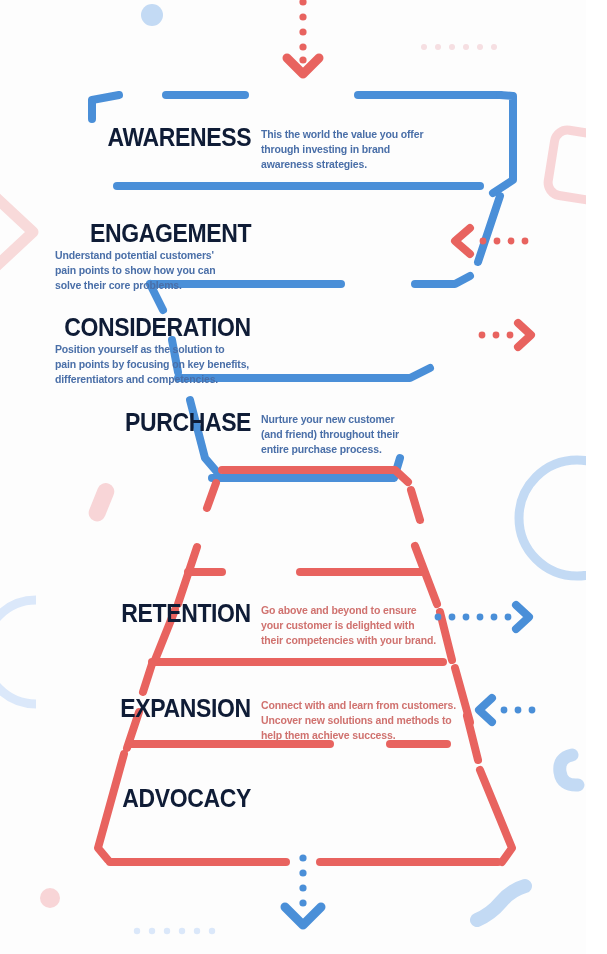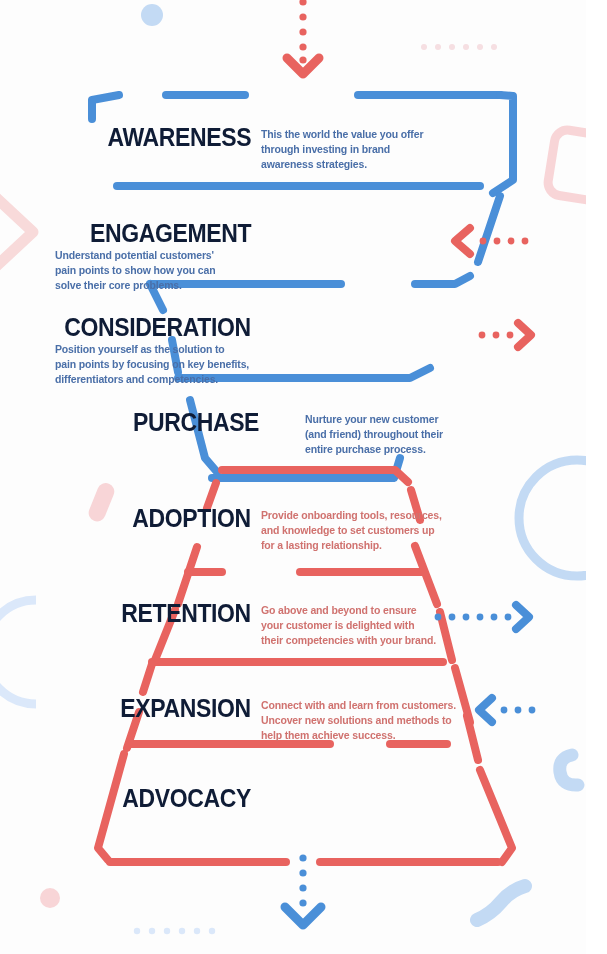--- a/index.html
+++ b/index.html
@@ -242,41 +242,31 @@
     <div class="title-col">
       <div class="stage-title">CONSIDERATION</div>
     </div>
     <div class="desc-col">
       <div class="stage-desc desc-blue">Position yourself as the solution to
 pain points by focusing on key benefits,
 differentiators and competencies.</div>
     </div>
   </div>
 
-  <div class="stage-row" style="left:63px; top:410px;gap:36px;">
+  <div class="stage-row" style="left:55px; top:410px;">
     <div class="title-col">
       <div class="stage-title">PURCHASE</div>
     </div>
     <div class="desc-col">
       <div class="stage-desc desc-blue">Nurture your new customer
 (and friend) throughout their
 entire purchase process.</div>
     </div>
   </div>
 
-  <div class="stage-row" style="left:55px; top:506px;">
-    <div class="title-col">
-      <div class="stage-title">ADOPTION</div>
-    </div>
-    <div class="desc-col">
-      <div class="stage-desc desc-red">Provide onboarding tools, resources,
-and knowledge to set customers up
-for a lasting relationship.</div>
-    </div>
-  </div>
 
   <div class="stage-row" style="left:55px; top:601px;justify-content:flex-end;">
     <div class="title-col">
       <div class="stage-title">RETENTION</div>
     </div>
     <div class="desc-col">
       <div class="stage-desc desc-red">Go above and beyond to ensure
 your customer is delighted with
 their competencies with your brand.</div>
     </div>

